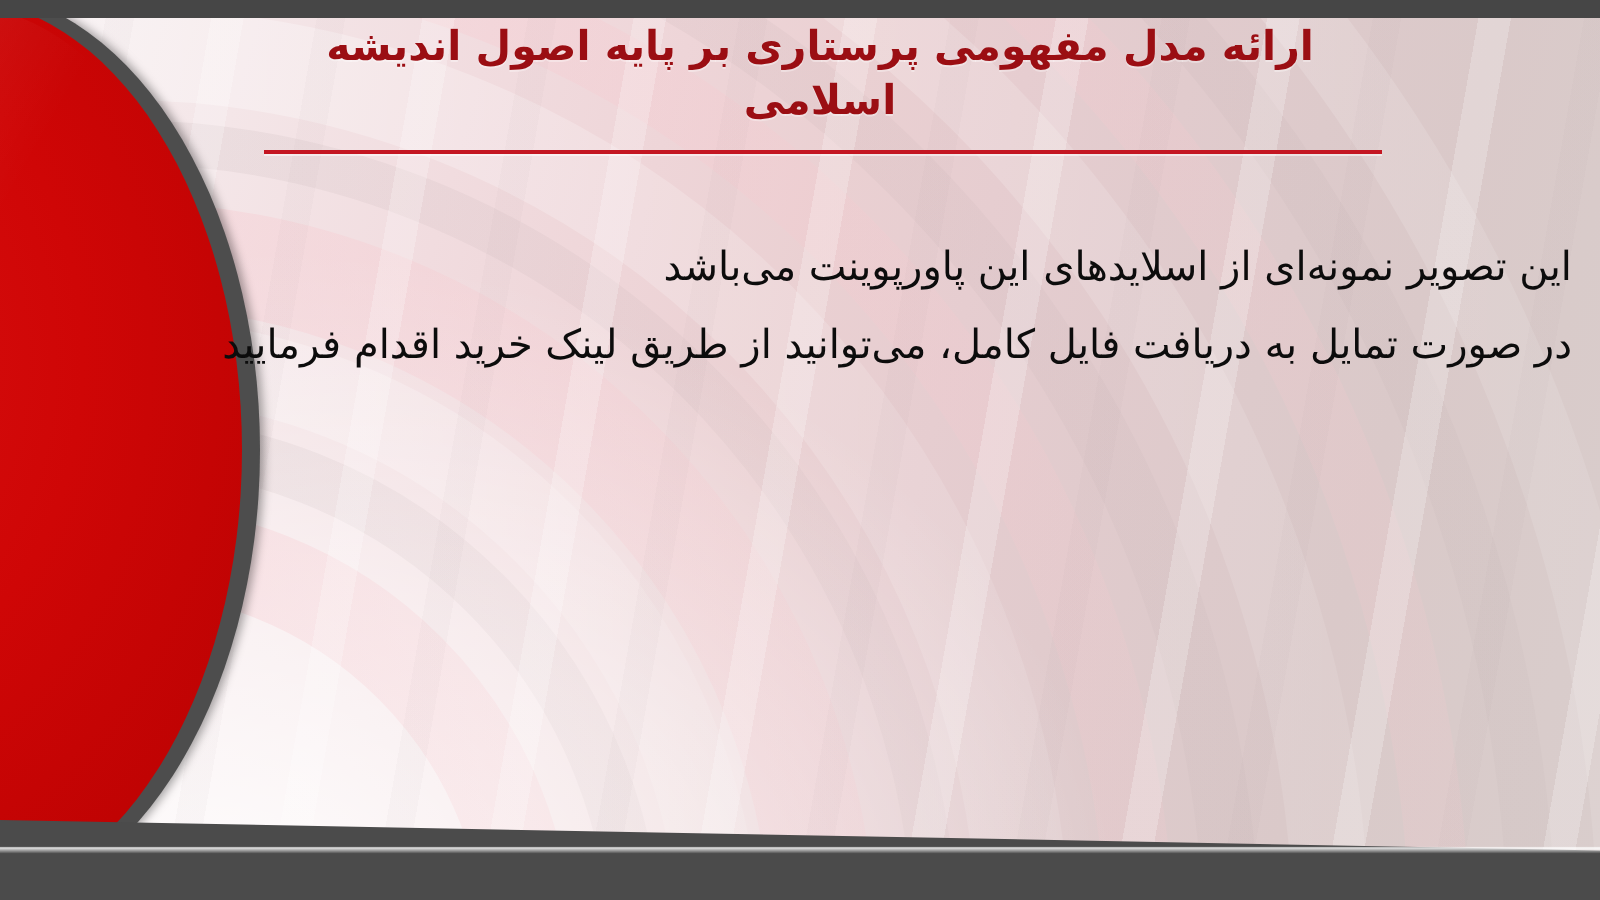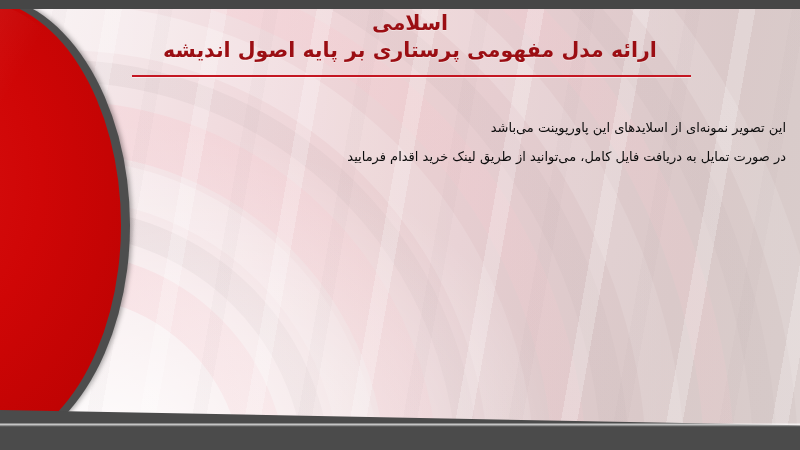--- a/index.html
+++ b/index.html
@@ -123,21 +123,21 @@
   }
 
   
   .body-block{
     position:absolute;right:14px;top:118px;width:640px;
     z-index:10;
     text-align:right;
   }
   .body-line{
     margin:0 0 9px 0;
-    font-size:13px;
+    font-size:20px;
     line-height:1.5;
     font-weight:400;
     color:#0c0c0c;
     white-space:nowrap;
   }
   .body-line:last-child{margin-bottom:0;}
 </style>
 </head>
 <body>
 
@@ -185,22 +185,22 @@
     <div class="lens-border"></div>
     <div class="lens-fill"></div>
     <div class="lens-gloss"></div>
   </div>
 
   <div class="frame-top"></div>
   <div class="frame-bottom"></div>
   <div class="frame-bottom-hi"></div>
 
   <div class="title-block">
+    <p class="title-text">ارائه مدل مفهومی پرستاری بر پایه اصول اندیشه</p>
     <p class="title-text">اسلامی</p>
-    <p class="title-text">ارائه مدل مفهومی پرستاری بر پایه اصول اندیشه</p>
   </div>
   <div class="title-rule"></div>
 
   <div class="body-block">
     <p class="body-line">این تصویر نمونه‌ای از اسلایدهای این پاورپوینت می‌باشد</p>
     <p class="body-line">در صورت تمایل به دریافت فایل کامل، می‌توانید از طریق لینک خرید اقدام فرمایید</p>
   </div>
 
 </div>
 

